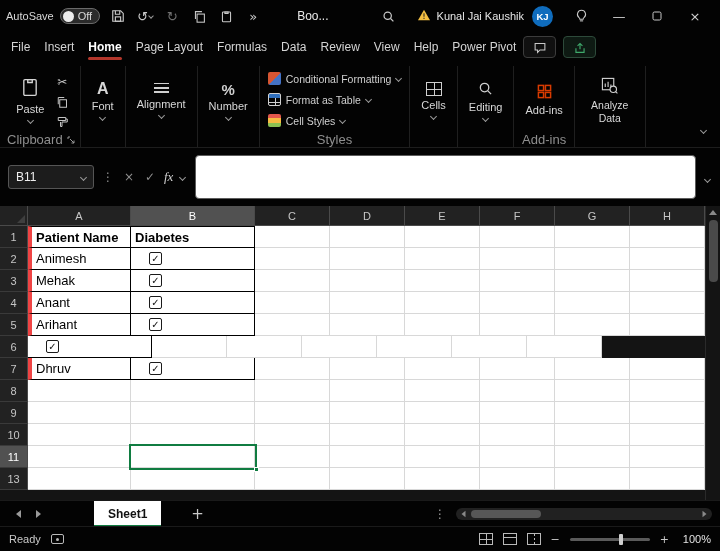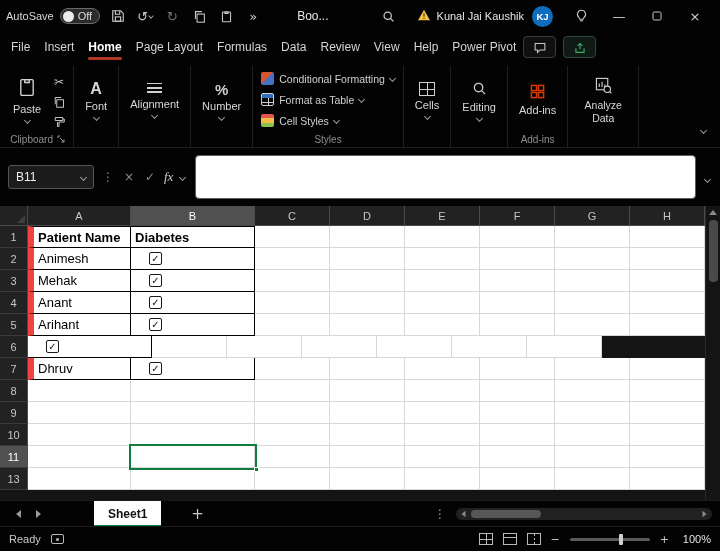--- a/index.html
+++ b/index.html
@@ -38,21 +38,21 @@
   .mbar-right{margin-left:auto;display:flex;gap:7px;padding-right:4px;}
   .mbtn{width:33px;height:22px;border:1px solid #3c3c3c;border-radius:4px;display:flex;align-items:center;justify-content:center;background:#101010;}
   .mbtn.share{border-color:#2d4a3a;background:#0e1a13;}
 
   
   #ribbon{position:absolute;top:64px;left:0;width:720px;height:84px;background:#030303;
     display:flex;align-items:stretch;padding:2px 2px 0 2px;border-bottom:1px solid #1d1d1d;}
   .rgroup{display:flex;flex-direction:column;border-right:1px solid #1f1f1f;padding:2px 5px 0;}
   .rgroup.centered{justify-content:center;padding-bottom:14px;}
   .rbody{flex:1;display:flex;justify-content:center;gap:3px;}
-  .rlabel{display:flex;align-items:center;justify-content:center;gap:4px;font-size:10px;color:#8f8f8f;height:16px;}
+  .rlabel{display:flex;align-items:center;justify-content:center;gap:4px;font-size:13px;color:#8f8f8f;height:16px;}
   .bigbtn{display:flex;flex-direction:column;align-items:center;justify-content:center;gap:3px;
     padding:3px 6px;color:#d8d8d8;font-size:11px;white-space:nowrap;}
   .chev{width:5px;height:5px;border-right:1.2px solid #9a9a9a;border-bottom:1.2px solid #9a9a9a;
     transform:rotate(45deg);display:inline-block;flex:none;}
   .smallcol{display:flex;flex-direction:column;align-items:center;justify-content:center;gap:5px;padding-top:4px;}
   .sbtn{width:18px;height:15px;display:flex;align-items:center;justify-content:center;color:#c9c9c9;font-size:12px;}
   .fontA{font-size:16px;font-weight:700;color:#d6d6d6;line-height:1;}
   .alignicon{width:15px;height:12px;background:repeating-linear-gradient(to bottom,#cfcfcf 0 1.5px,transparent 1.5px 4.2px);}
   .pct{font-size:15px;font-weight:700;color:#d0d0d0;line-height:1;}
   .cellsicon{width:16px;height:14px;border:1px solid #cfcfcf;background:
@@ -90,21 +90,21 @@
     color:#c6c6c6;font-size:11px;display:flex;align-items:center;justify-content:center;flex:none;}
   .colhdr.hl,.rownum.hl{background:#515151;color:#fff;}
   .grow{display:flex;height:22px;}
   .rownum{width:28px;background:#222;border-right:1px solid #4a4a4a;border-bottom:1px solid #3a3a3a;
     color:#c6c6c6;font-size:11px;display:flex;align-items:center;justify-content:center;flex:none;}
   .gcell{border-right:1px solid #d8d8d8;border-bottom:1px solid #d8d8d8;font-size:13px;color:#000;
     display:flex;align-items:center;padding-left:4px;background:#fff;flex:none;overflow:hidden;}
   .gcell.bold{font-weight:700;}
   .gcell.boxed{border-right-color:#000;border-bottom-color:#000;}
   .gcell.btop{border-top:1px solid #000;}
-  .gcell.bleft{border-left:6px solid #ef4444;}
+  .gcell.bleft{border-left:4px solid #ef4444;}
   .cbx{width:13px;height:13px;border:1.5px solid #1a1a1a;border-radius:2px;background:#fff;color:#111;
     font-size:10px;font-weight:700;display:flex;align-items:center;justify-content:center;margin-left:14px;flex:none;}
   .selbox{position:absolute;border:2px solid var(--accent-green,#107C41);pointer-events:none;}
   .fill-handle{position:absolute;right:-4px;bottom:-4px;width:5px;height:5px;
     background:var(--accent-green,#107C41);border:1px solid #fff;}
   .vscroll{position:absolute;top:0;right:0;width:15px;height:294px;background:#141414;border-left:1px solid #2a2a2a;
     display:flex;flex-direction:column;align-items:center;padding-top:4px;}
   .varrow{width:0;height:0;border-left:4px solid transparent;border-right:4px solid transparent;border-bottom:5px solid #8a8a8a;}
   .vthumb{width:9px;height:62px;background:#4a4a4a;border-radius:4px;margin-top:5px;}
 

